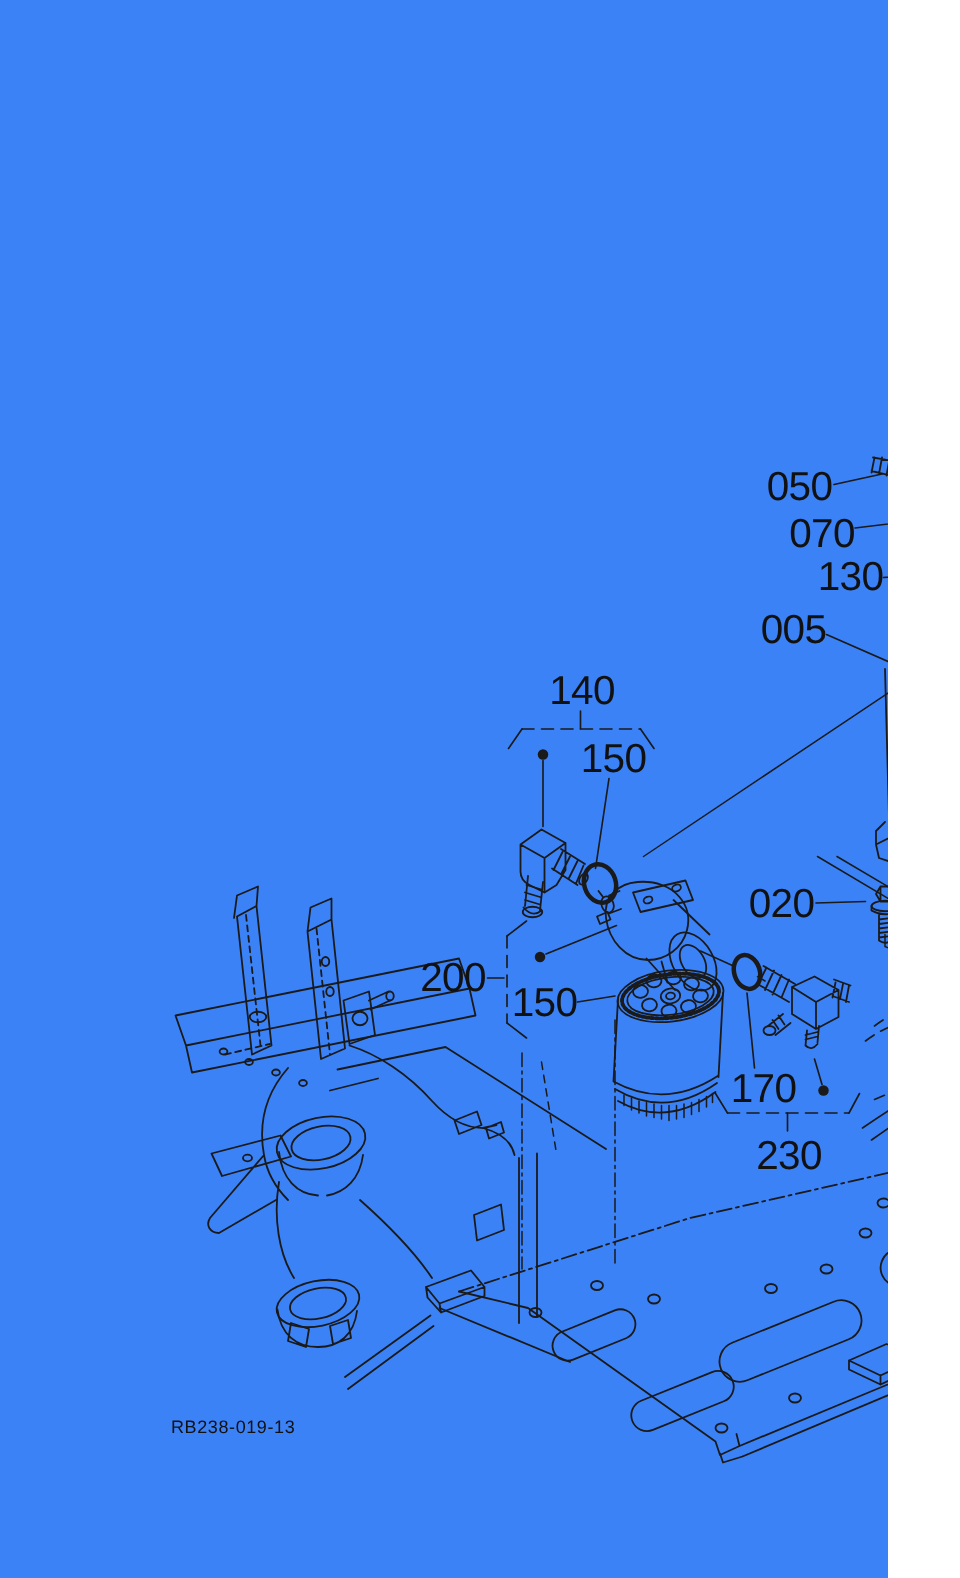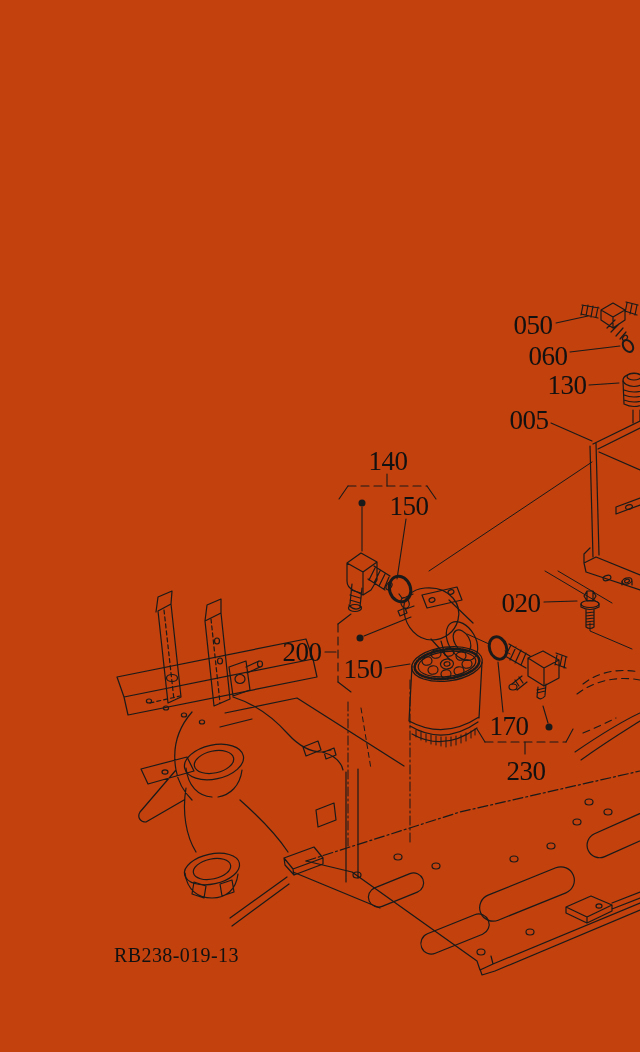--- a/index.html
+++ b/index.html
@@ -1,27 +1,27 @@
 <!DOCTYPE html>
 <html><head>
 <meta charset="utf-8">
 <style>
   html,body{margin:0;padding:0;background:#fff;}
   .stage{
-    position:relative;width:640px;height:1052px;background:#c2410c;
-    overflow:hidden;font-family:Liberation Serif, serif;
+    position:relative;width:592px;height:1052px;background:#3b82f6;
+    overflow:hidden;font-family:Liberation Sans, sans-serif;
   }
   .stage svg{position:absolute;left:0;top:0;}
   .callout{
     position:absolute;transform:translate(-50%,-50%);
     font-size:27px;line-height:1;color:#111;letter-spacing:-0.5px;
     white-space:nowrap;user-select:none;
   }
   .figcode{
-    position:absolute;font-size:20px;color:#111;letter-spacing:0.4px;
+    position:absolute;font-size:12px;color:#111;letter-spacing:0.4px;
     white-space:nowrap;
   }
 </style>
 </head>
 <body>
 
 <div class="stage">
 
   <svg width="640" height="1052" viewBox="0 0 640 1052">
     <g stroke="#1a1a1a" fill="none" stroke-width="1.2" stroke-linecap="round" stroke-linejoin="round">
@@ -229,21 +229,21 @@
           <circle cx="362" cy="503" r="3.5"></circle>
           <circle cx="360" cy="638" r="3.5"></circle>
           <circle cx="549" cy="727" r="3.5"></circle>
         </g>
       </g>
 
     </g>
   </svg>
 
   <div class="callout" style="left:533px;top:325px">050</div>
-  <div class="callout" style="left:548px;top:356px">060</div>
+  <div class="callout" style="left:548px;top:356px">070</div>
   <div class="callout" style="left:567px;top:385px">130</div>
   <div class="callout" style="left:529px;top:420px">005</div>
   <div class="callout" style="left:388px;top:461px">140</div>
   <div class="callout" style="left:409px;top:506px">150</div>
   <div class="callout" style="left:521px;top:603px">020</div>
   <div class="callout" style="left:302px;top:652px">200</div>
   <div class="callout" style="left:363px;top:669px">150</div>
   <div class="callout" style="left:509px;top:726px">170</div>
   <div class="callout" style="left:526px;top:771px">230</div>
 

